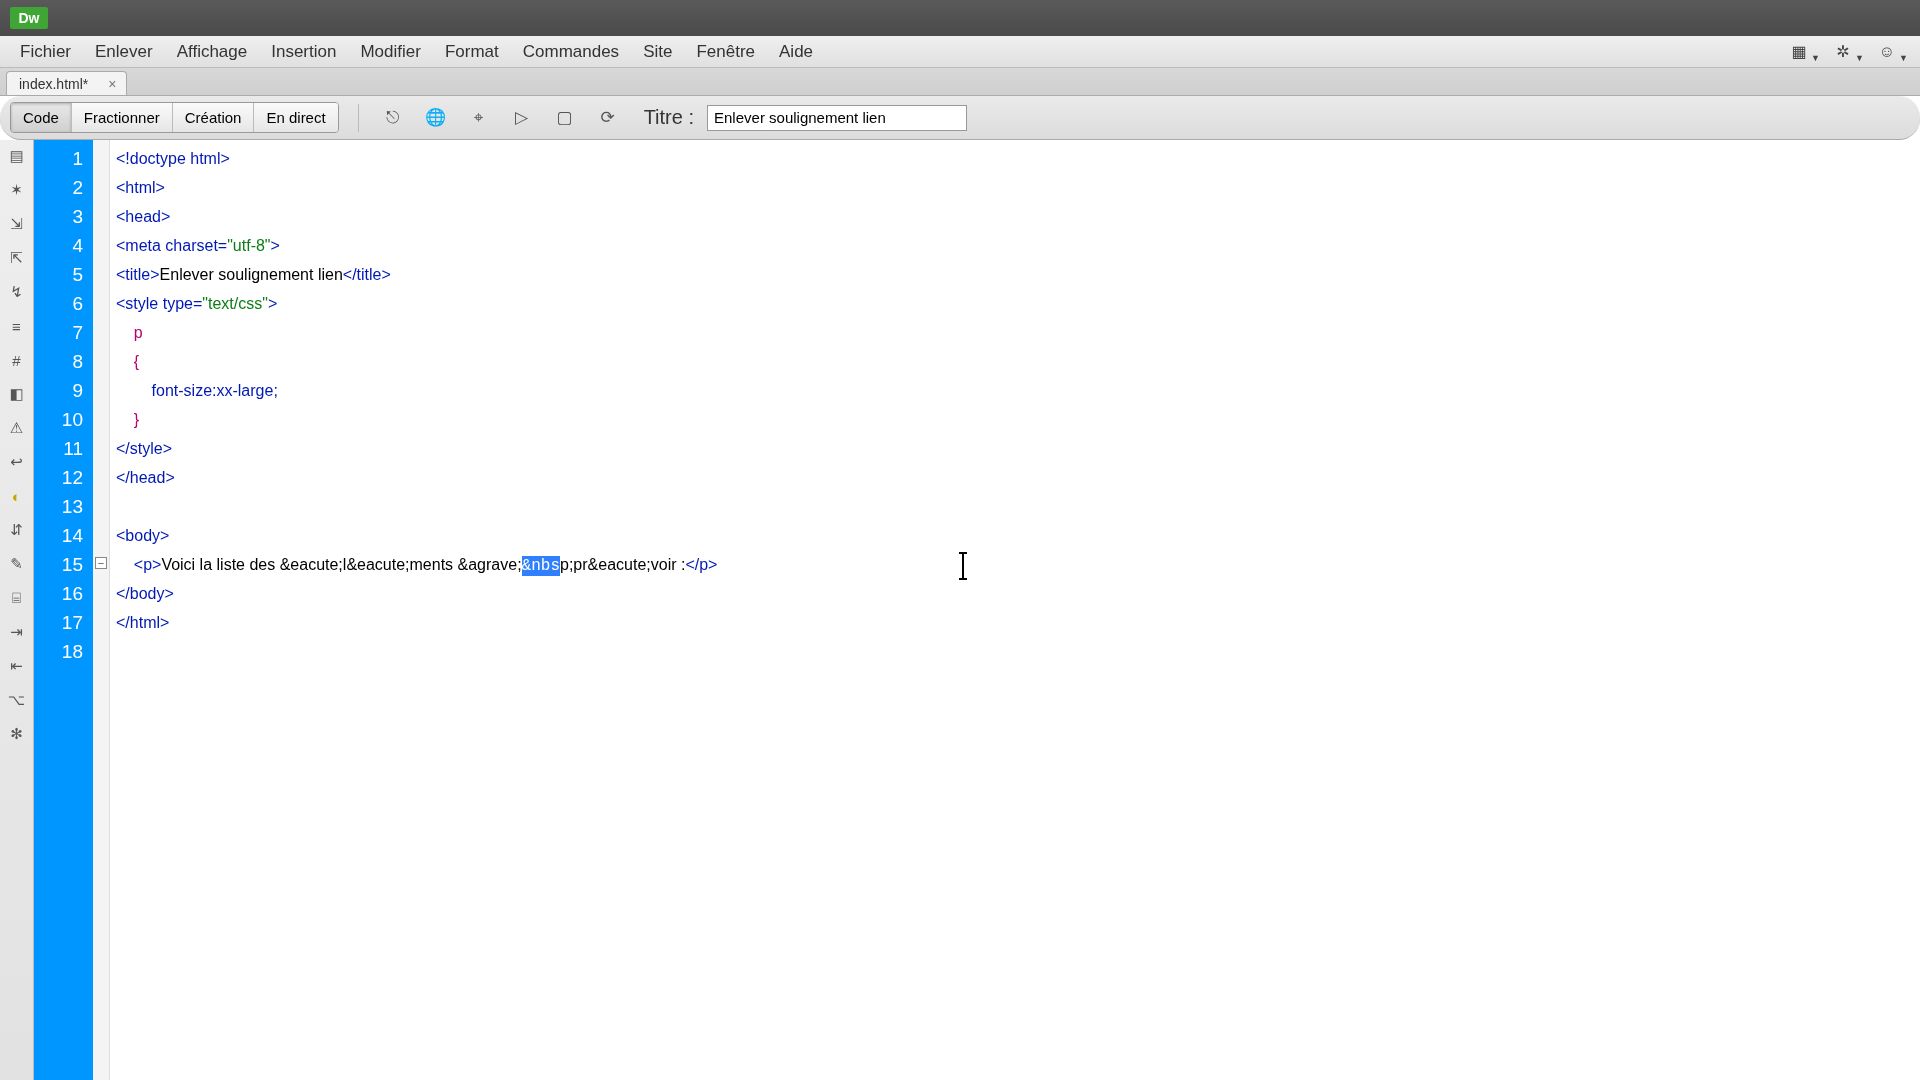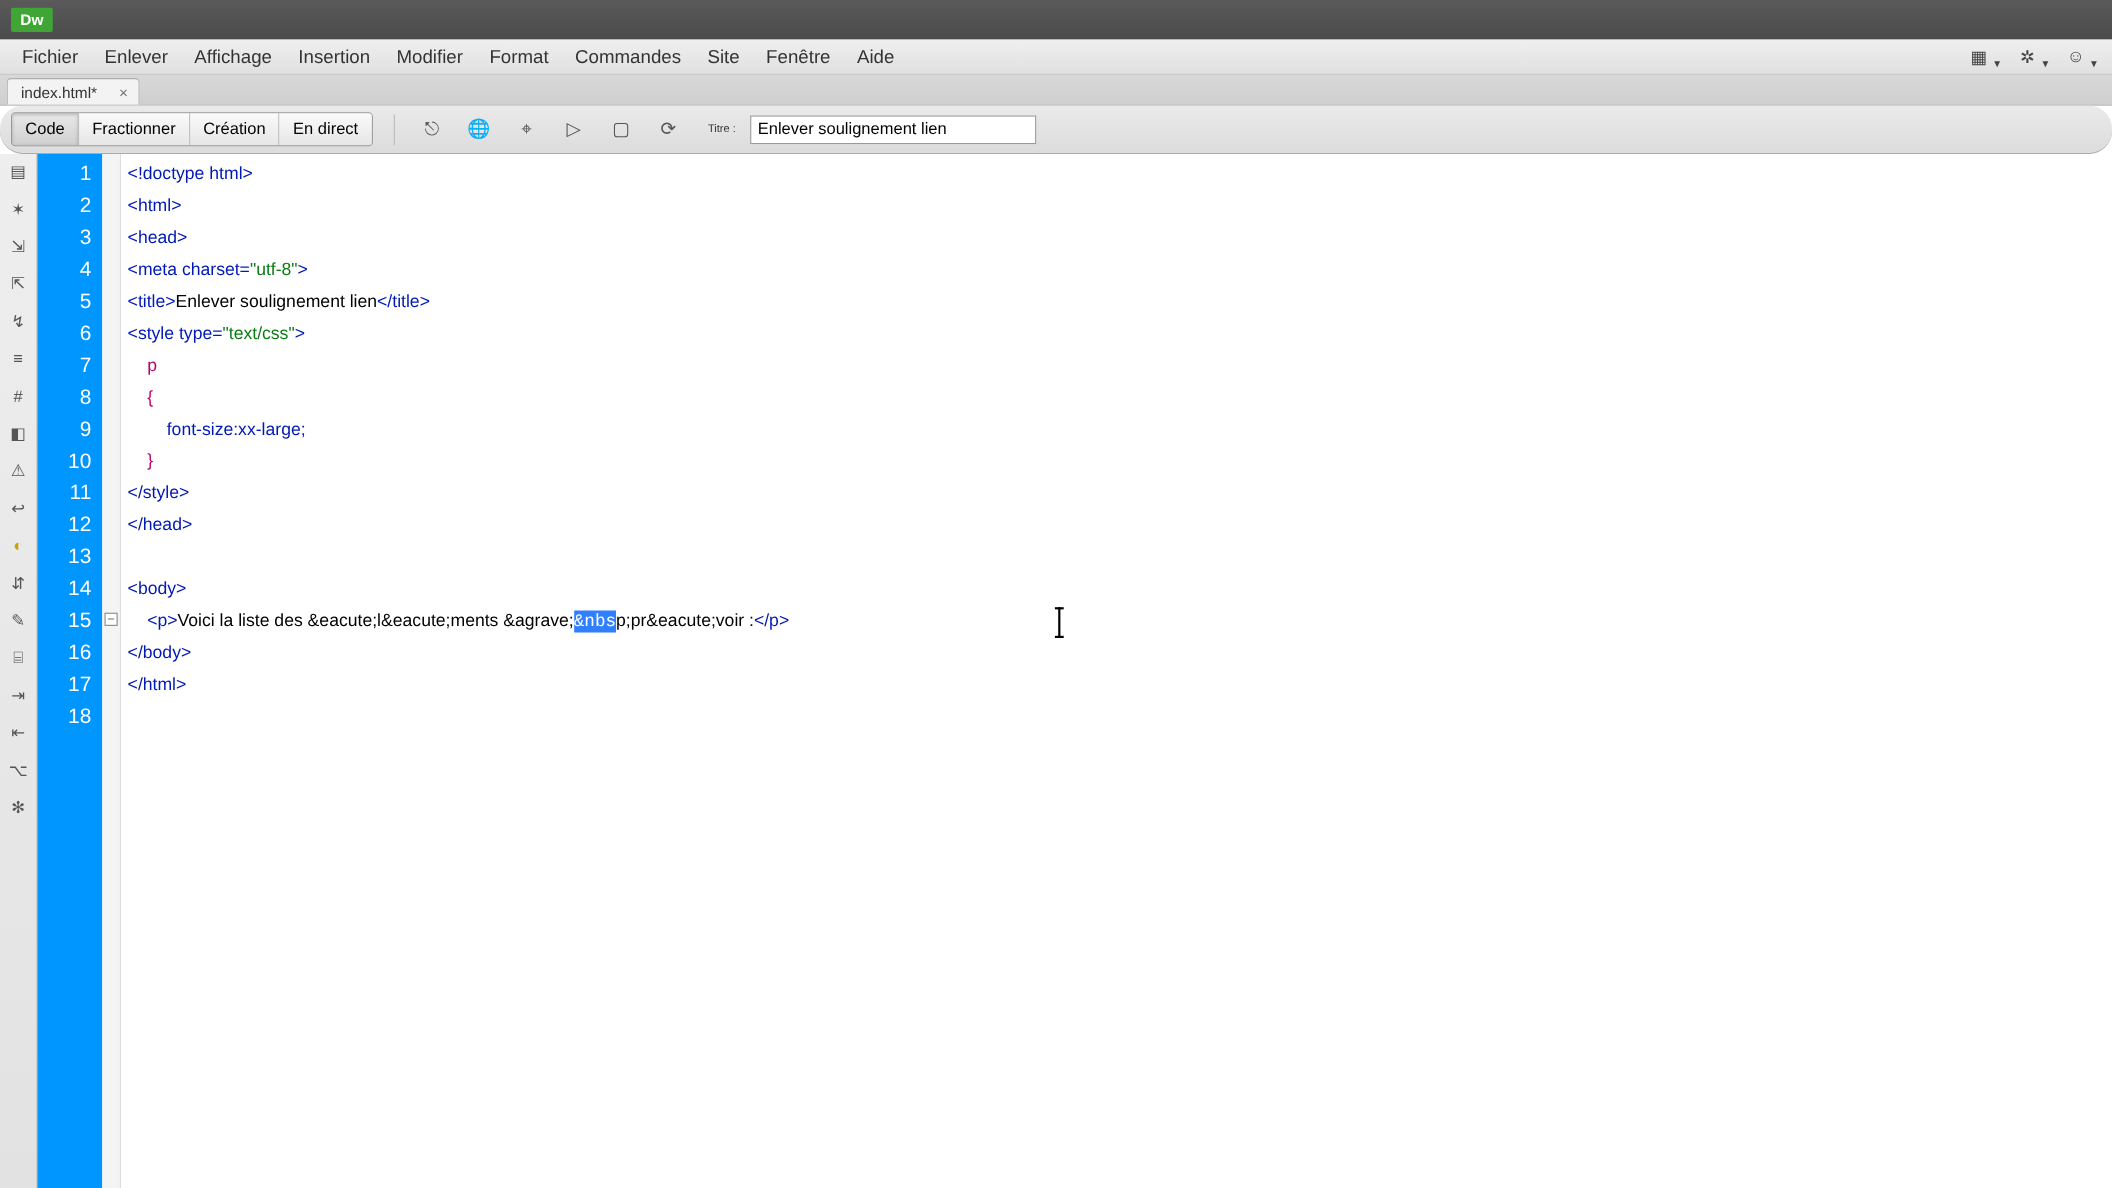--- a/index.html
+++ b/index.html
@@ -22,21 +22,21 @@
 .tab .close { color: #777; font-size: 14px; cursor: pointer; }
 
 
 .toolbar { height: 44px; background: linear-gradient(#eaeaea,#dcdcdc); border-bottom: 1px solid #aaa; display: flex; align-items: center; padding: 4px 10px; gap: 13px; border-radius: 21px; }
 .viewbtn-group { display: flex; border: 1px solid #999; border-radius: 4px; overflow: hidden; }
 .viewbtn { padding: 6px 12px; font-size: 15px; background: linear-gradient(#fafafa,#e6e6e6); border-right: 1px solid #bbb; cursor: pointer; }
 .viewbtn:last-child { border-right: none; }
 .viewbtn.active { background: linear-gradient(#e8e8e8,#d0d0d0); box-shadow: inset 0 1px 3px rgba(0,0,0,.25); }
 .toolbar-sep { width: 1px; height: 28px; background: #bbb; margin: 0 6px; }
 .toolbar-ico { width: 30px; height: 28px; display:flex; align-items:center; justify-content:center; color:#555; font-size:17px; cursor:pointer; }
-.title-label { font-size: 10px; color:#333; margin-left: 8px; }
+.title-label { font-size: 20px; color:#333; margin-left: 8px; }
 .title-input { width: 260px; height: 26px; border: 1px solid #999; background: #fff; font-size: 15px; padding: 0 6px; }
 
 
 .main { display: flex; height: calc(1080px - 36px - 32px - 28px - 44px); }
 
 
 .sidestrip { width: 34px; background: linear-gradient(#eee,#e2e2e2); border-right: 1px solid #bbb; display: flex; flex-direction: column; align-items: center; padding-top: 6px; gap: 14px; }
 .sidestrip .sico { width: 22px; height: 20px; display:flex; align-items:center; justify-content:center; color:#555; font-size:15px; cursor:pointer; }
 .sidestrip .sico.yellow { color:#c9a400; }
 

